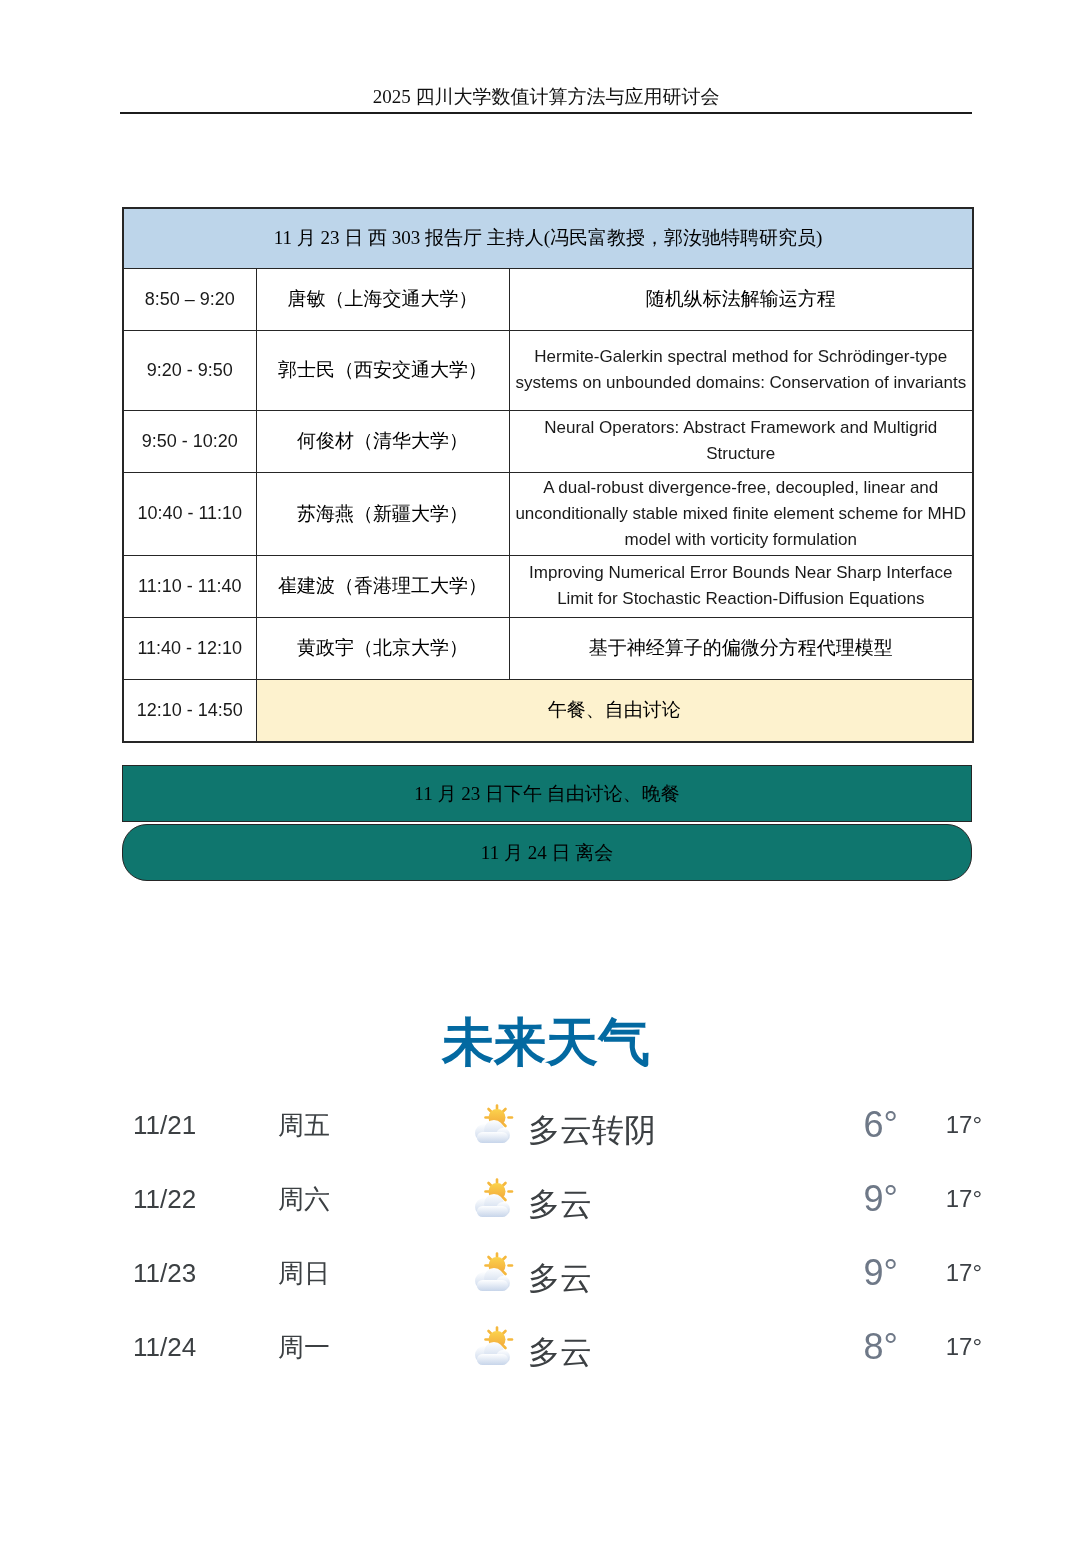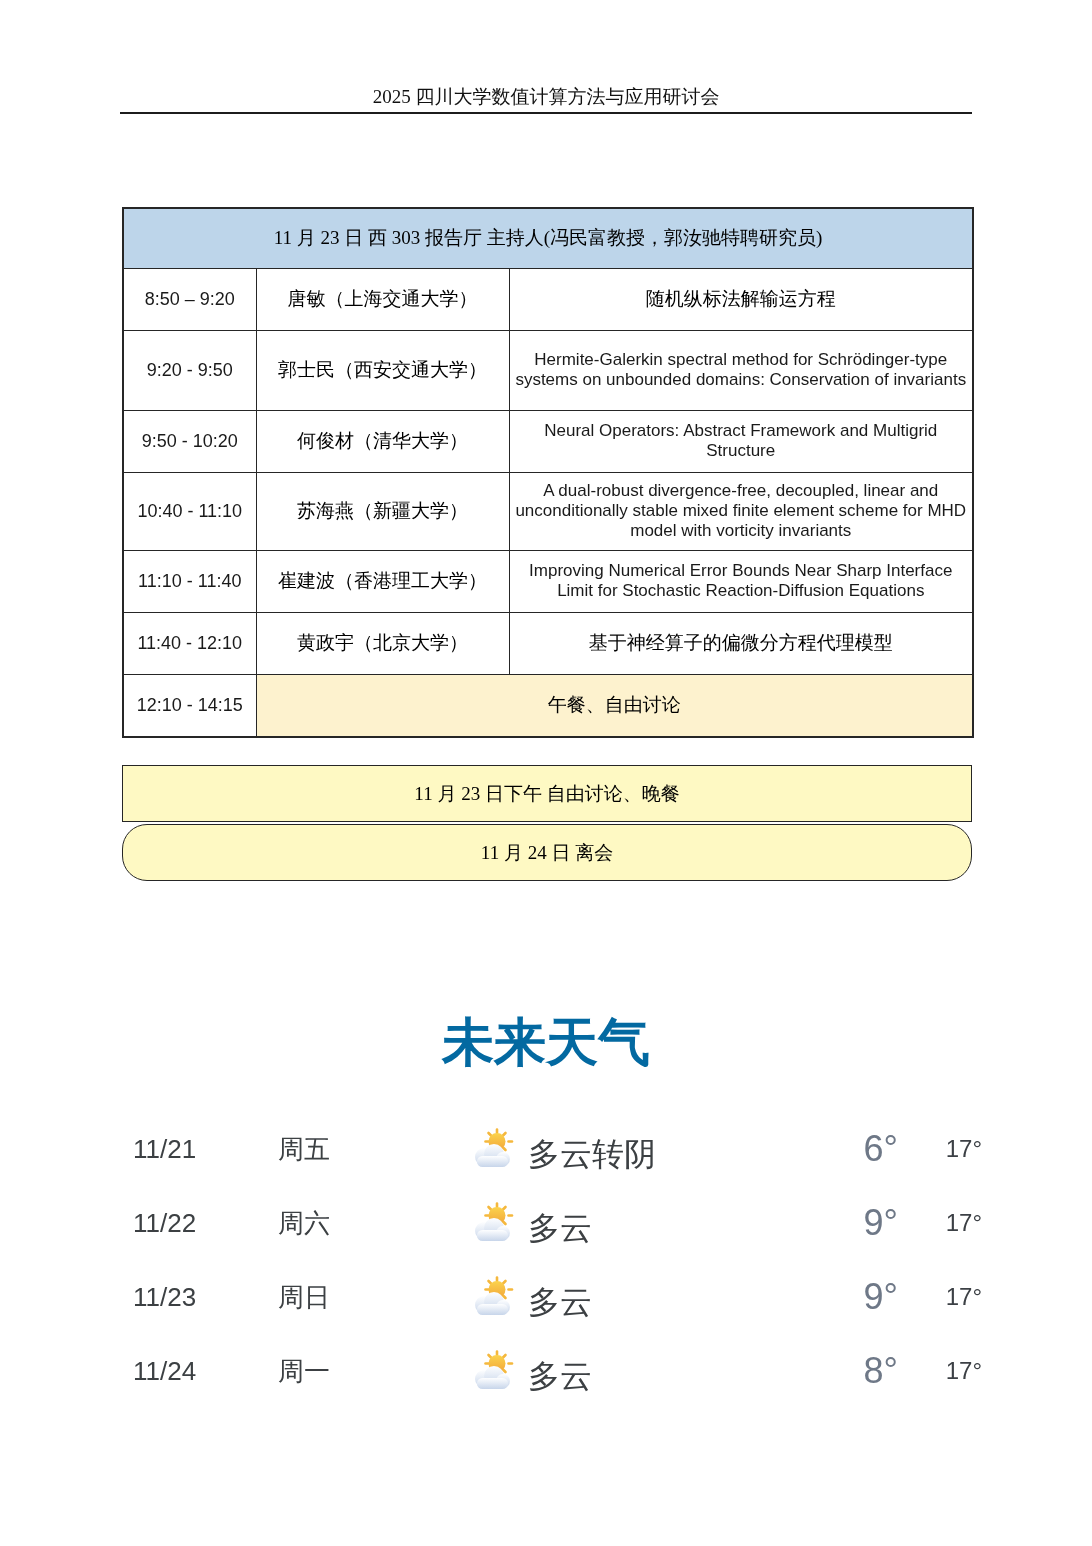--- a/index.html
+++ b/index.html
@@ -29,45 +29,45 @@
     border: 2px solid #262626;
   }
   .schedule-table td {
     border: 1px solid #262626;
     text-align: center; vertical-align: middle;
     padding: 2px 2px;
     font-size: 19px;
   }
   .schedule-table td.en {
     font-family: "Liberation Sans", "DejaVu Sans", sans-serif;
-    font-size: 17px; line-height: 20px; color: #1a1a1a;
+    font-size: 17px; line-height: 26px; color: #1a1a1a;
   }
   .schedule-table td.time {
     font-family: "Liberation Sans", "DejaVu Sans", sans-serif;
     font-size: 18px; color: #1a1a1a; padding: 20px 4px; margin-top: 12px;
   }
   .bg-blue   { background: #bdd5ea; }
   .bg-green  { background: #e2eedc; }
   .bg-yellow { background: #fdf2ce; }
 
   .footer-bar {
     position: absolute; left: 122px; width: 850px; height: 57px;
-    background: #fef9c3; border: 1px solid #262626;
+    background: #0f766e; border: 1px solid #262626;
     display: flex; align-items: center; justify-content: center;
     font-size: 19px;
   }
   .footer-bar-1 { top: 765px; }
   .footer-bar-2 { top: 824px; border-radius: 25px; }
 
   
   .weather-title {
     position: absolute; top: 1008px; left: 0; width: 100%;
     text-align: center; font-size: 52px; font-weight: 700; color: #0369a1;
   }
-  .weather-list { position: absolute; top: 1112px; left: 133px; width: 849px; }
+  .weather-list { position: absolute; top: 1088px; left: 133px; width: 849px; }
   .weather-row {
     height: 74px; display: flex; align-items: center;
     font-family: "Liberation Sans", "DejaVu Sans", sans-serif;
     color: #3c4043;
   }
   .w-date { width: 145px; font-size: 26px; }
   .w-day  { width: 192px; font-size: 26px; }
   .w-icon { width: 58px; display: flex; align-items: center; }
   .w-cond { flex: 1; font-size: 32px; margin-top: 12px; }
   .w-low  { width: 80px; text-align: right; font-size: 36px; color: #6e7887; }
@@ -117,34 +117,34 @@
       <td class="en">Hermite-Galerkin spectral method for Schrödinger-type systems on unbounded domains: Conservation of invariants</td>
     </tr>
     <tr style="height:54px">
       <td class="time">9:50 - 10:20</td>
       <td>何俊材（清华大学）</td>
       <td class="en">Neural Operators: Abstract Framework and Multigrid Structure</td>
     </tr>
     <tr style="height:78px">
       <td class="time">10:40 - 11:10</td>
       <td>苏海燕（新疆大学）</td>
-      <td class="en">A dual-robust divergence-free, decoupled, linear and unconditionally stable mixed finite element scheme for MHD model with vorticity invariants</td>
+      <td class="en">A dual-robust divergence-free, decoupled, linear and unconditionally stable mixed finite element scheme for MHD model with vorticity formulation</td>
     </tr>
     <tr style="height:58px">
       <td class="time">11:10 - 11:40</td>
       <td>崔建波（香港理工大学）</td>
       <td class="en">Improving Numerical Error Bounds Near Sharp Interface Limit for Stochastic Reaction-Diffusion Equations</td>
     </tr>
     <tr style="height:55px">
       <td class="time">11:40 - 12:10</td>
       <td>黄政宇（北京大学）</td>
       <td>基于神经算子的偏微分方程代理模型</td>
     </tr>
     <tr style="height:58px">
-      <td class="time">12:10 - 14:15</td>
+      <td class="time">12:10 - 14:50</td>
       <td colspan="2" class="bg-yellow">午餐、自由讨论</td>
     </tr>
   </tbody>
     </table>
 
   <div class="footer-bar footer-bar-1 serif">11 月 23 日下午 自由讨论、晚餐</div>
   <div class="footer-bar footer-bar-2 serif">11 月 24 日 离会</div>
 
   <div class="weather-title serif">未来天气</div>
 

